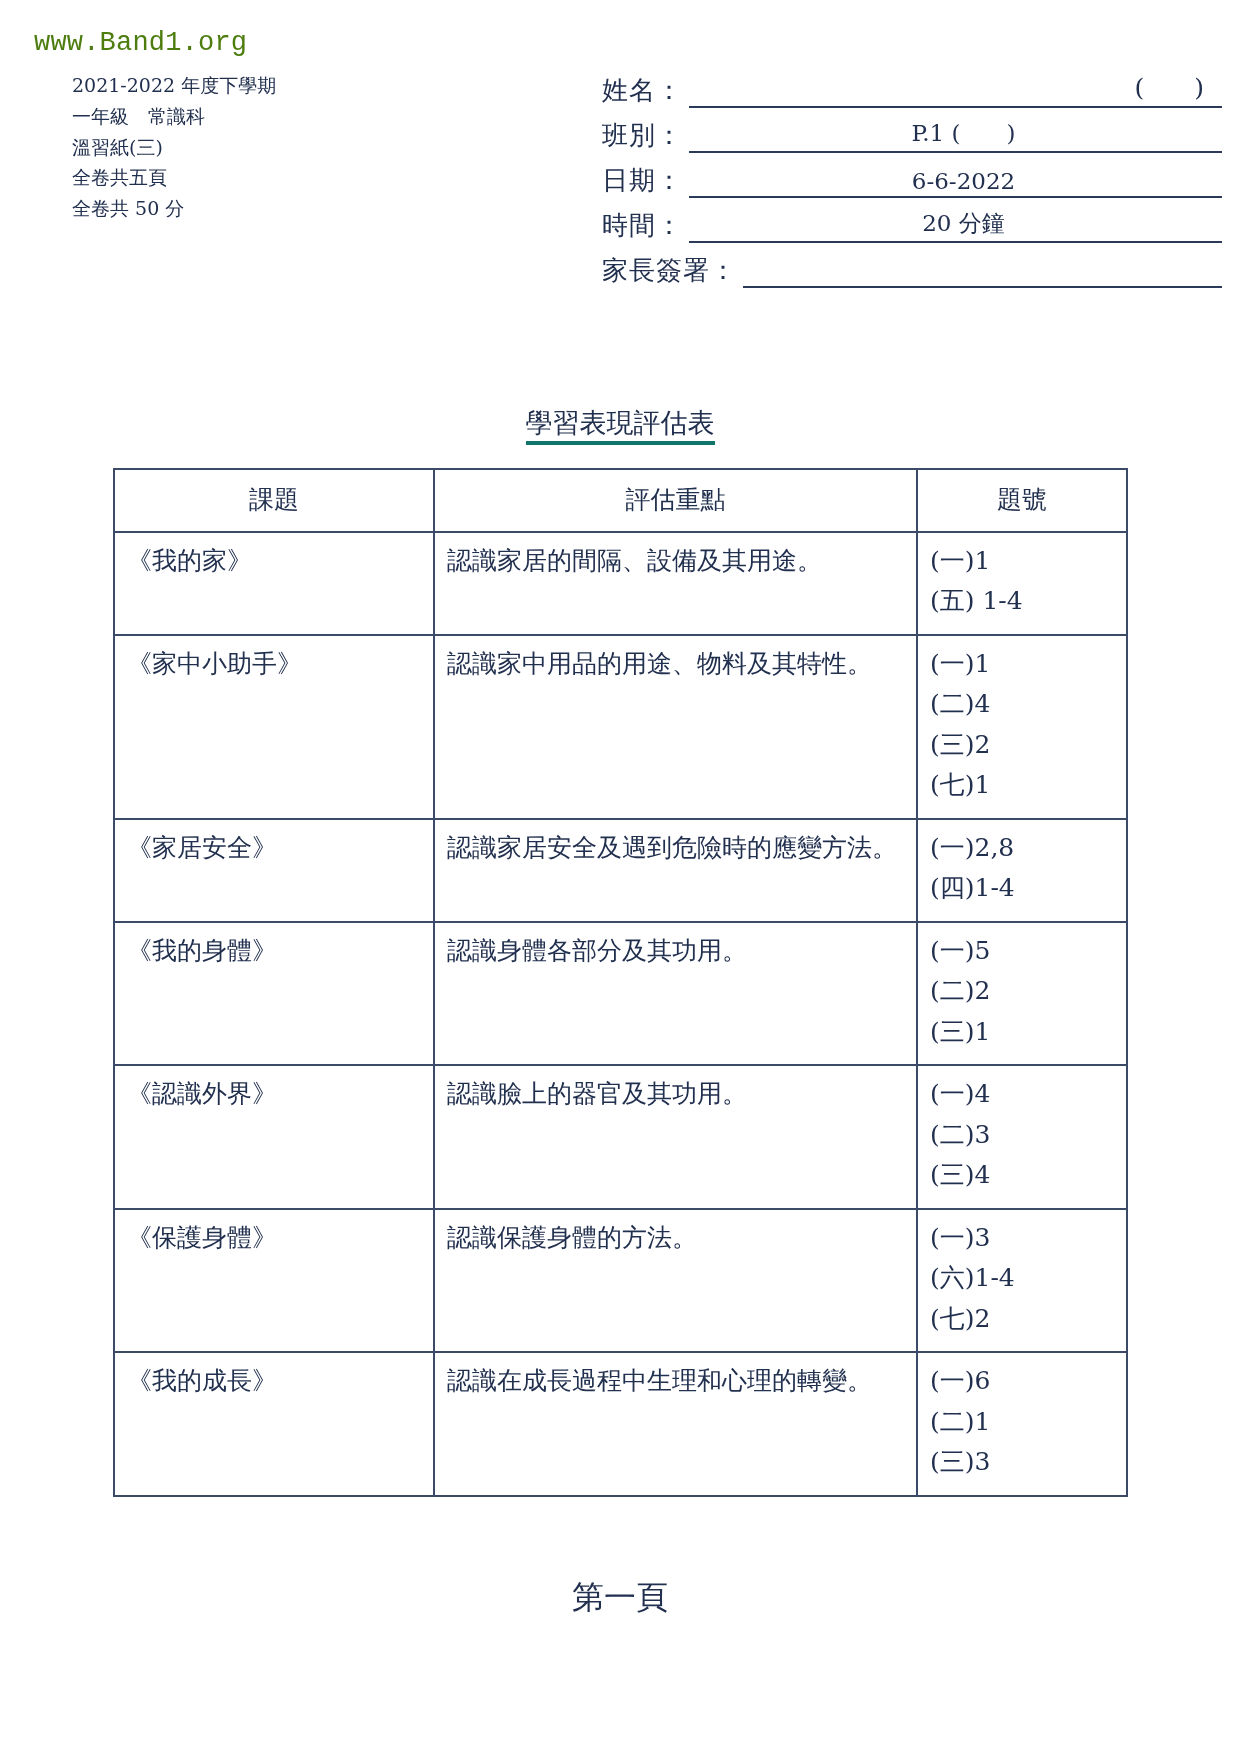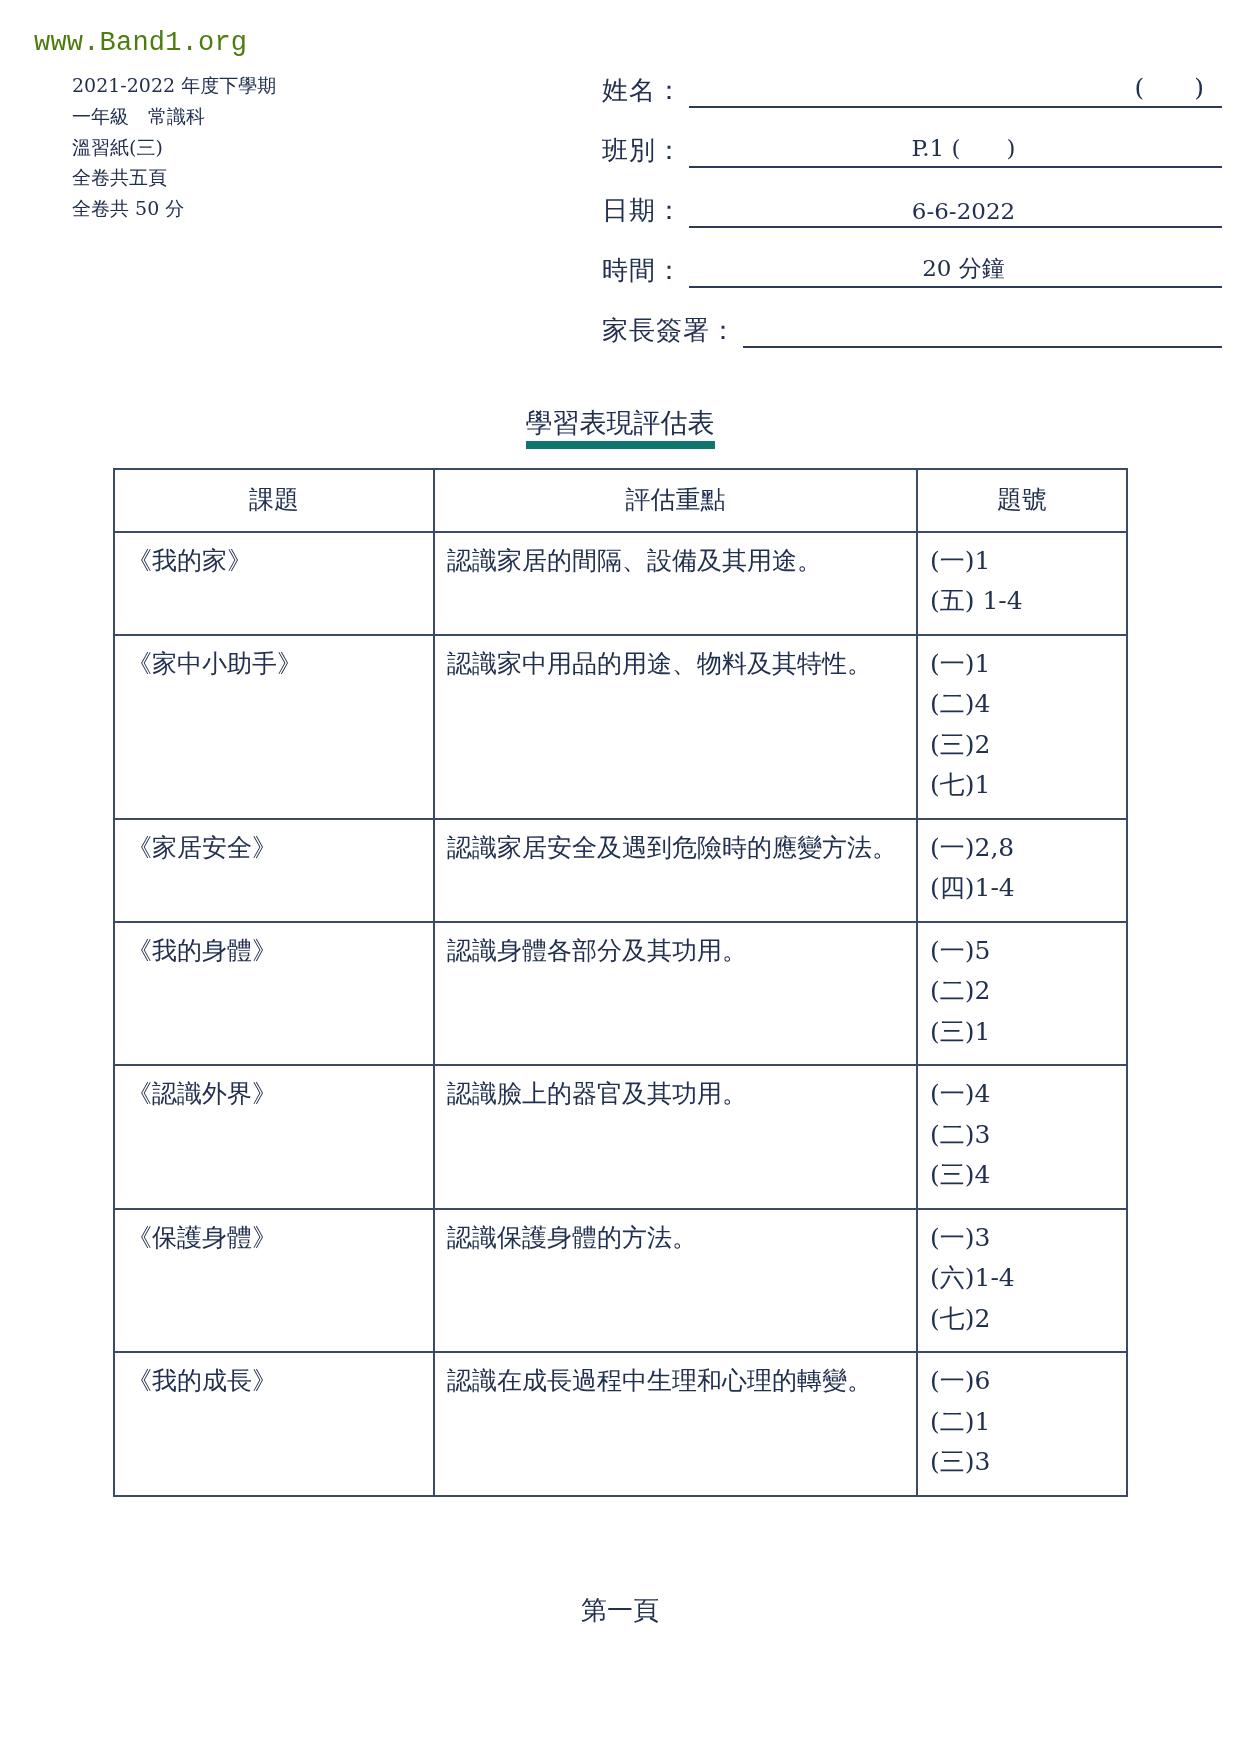--- a/index.html
+++ b/index.html
@@ -49,21 +49,21 @@
     white-space: nowrap;
   }
   .header-right {
     margin-left: 60px;
     width: 620px;
     padding-top: 4px;
   }
   .field-row {
     display: flex;
     align-items: flex-end;
-    margin-bottom: 26px;
+    margin-bottom: 11px;
     height: 34px;
     justify-content: flex-end;
   }
   .field-label {
     font-size: 26px;
     color: #22304f;
     white-space: nowrap;
     letter-spacing: 1px;
   }
   .field-line {
@@ -95,21 +95,21 @@
   .table-title {
     position: absolute;
     top: 405px;
     left: 0;
     width: 100%;
     text-align: center;
     font-size: 27px;
     color: #22304f;
   }
   .table-title span {
-    border-bottom: 8px solid #0f766e;
+    border-bottom: 4px solid #0f766e;
     padding-bottom: 3px;
   }
 
   
   table.assess {
     position: absolute;
     top: 468px;
     left: 113px;
     width: 1013px;
     border-collapse: collapse;
@@ -133,25 +133,25 @@
   col.c1 { width: 320px; }
   col.c2 { width: 483px; }
   col.c3 { width: 210px; }
   .topic { white-space: nowrap; margin-left: 33px; }
   .focus { }
   .qnos div { white-space: nowrap; }
 
   
   .footer {
     position: absolute;
-    bottom: 126px;
+    bottom: 134px;
     left: 0;
     width: 100%;
     text-align: center;
-    font-size: 26px;
+    font-size: 32px;
     color: #22304f;
   }
 </style>
 </head>
 <body>
 
 <div class="page">
 
   <div class="watermark">www.Band1.org</div>
 

